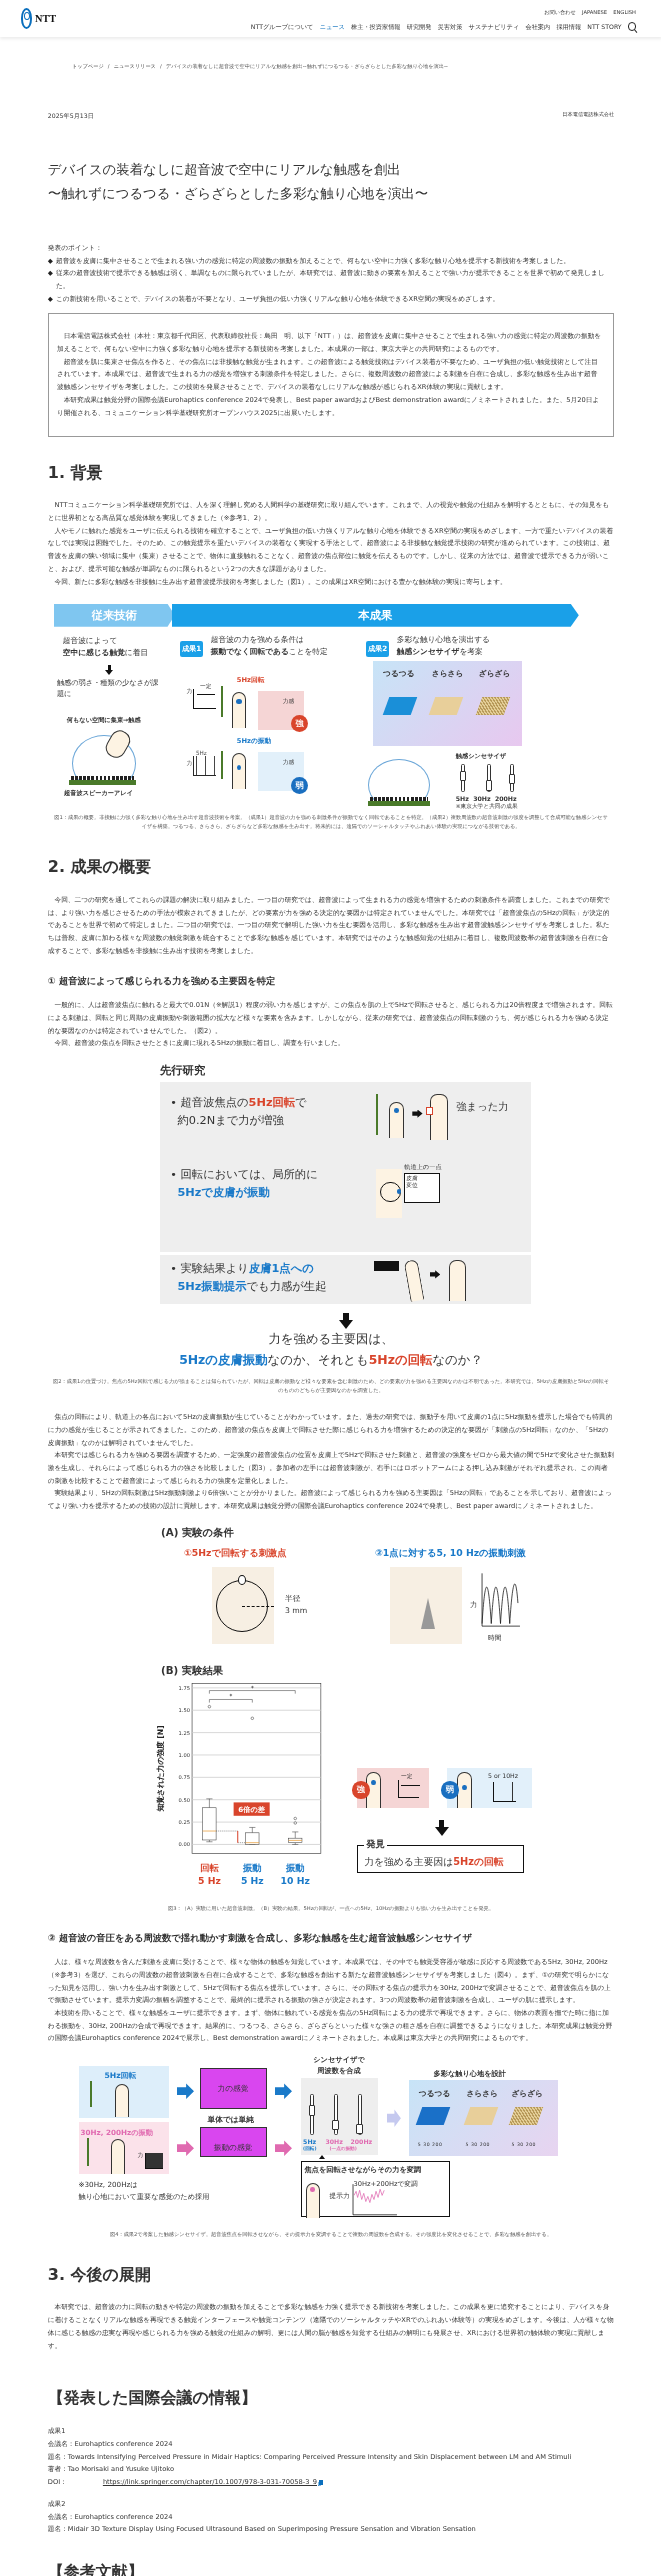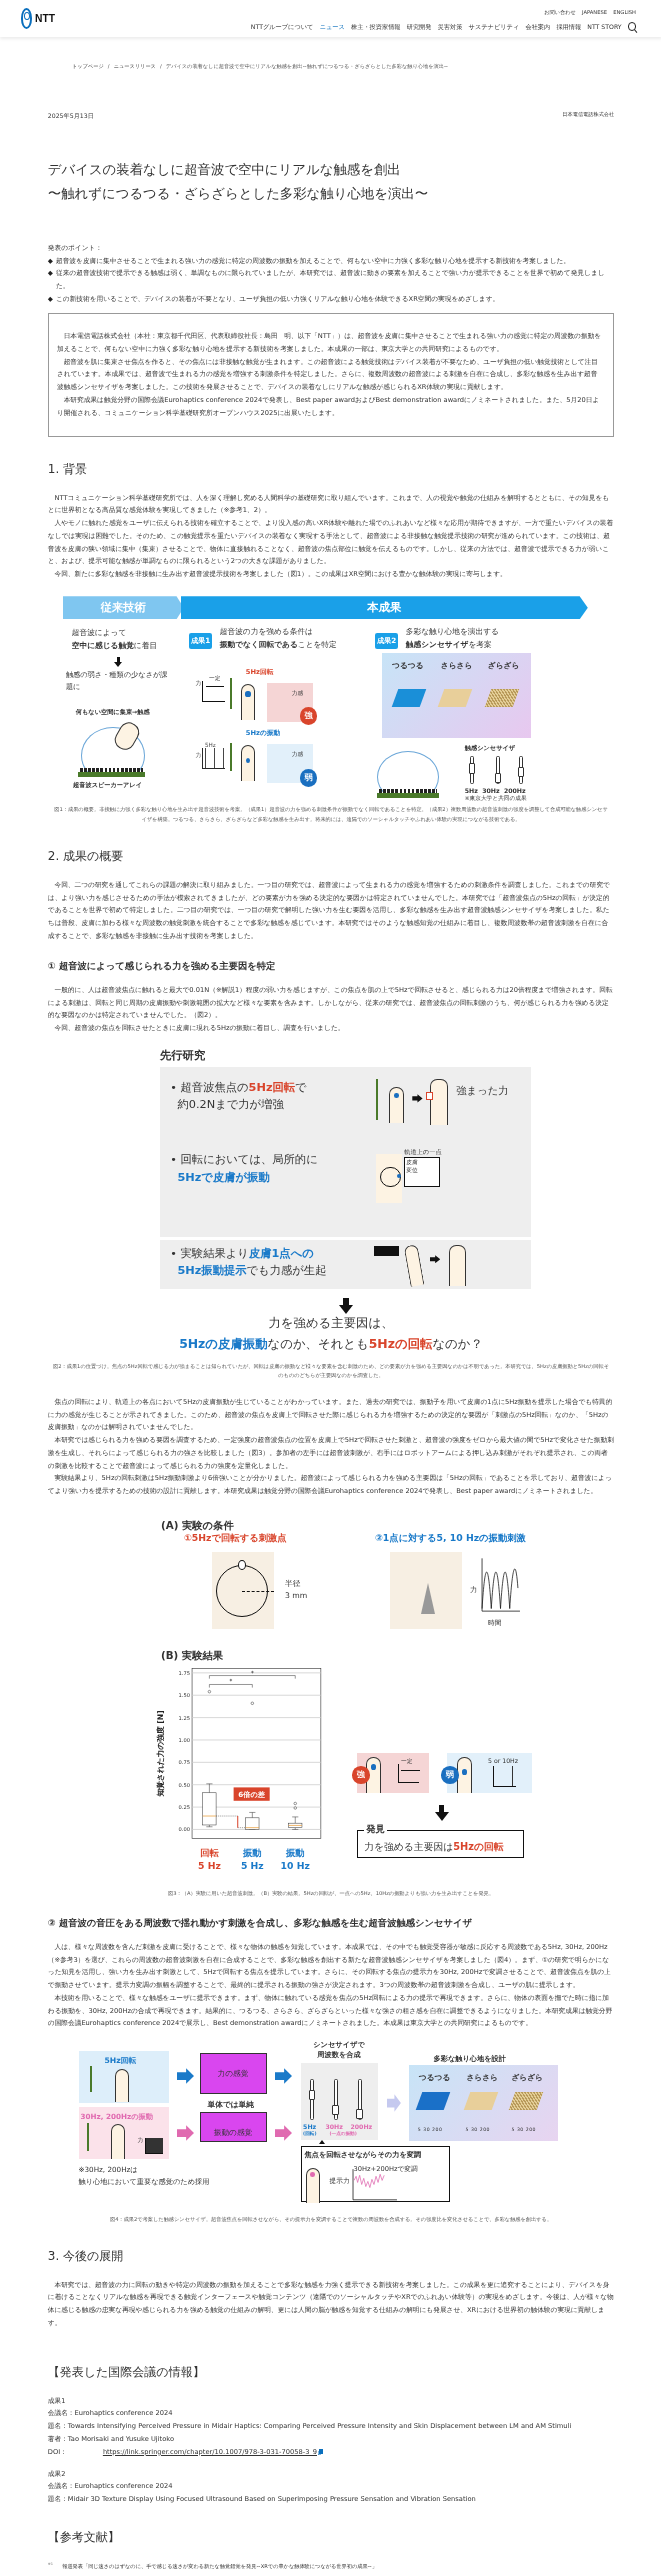--- a/index.html
+++ b/index.html
@@ -4,44 +4,44 @@
 <style>
   * { box-sizing: border-box; margin: 0; padding: 0; }
   html, body { width: 662px; background: #fff; }
   body { font-family: "DejaVu Sans", "Liberation Sans", sans-serif; color: #333; font-size: 6.7px; line-height: 1.9; }
   a { color: #333; }
   
   .header { height: 37px; position: relative; box-shadow: 0 1.5px 3.1px rgba(0,0,0,0.08); background: #fff; }
   .logo { position: absolute; left: 20.6px; top: 8.2px; display: flex; align-items: center; gap: 3.1px; }
   .logo-mark { width: 11.3px; height: 20.6px; border: 2.6px solid #0a6fbd; border-radius: 50%; position: relative; }
   .logo-mark::after { content: ""; position: absolute; left: 1px; top: 1.5px; width: 4.1px; height: 6.2px; border: 1.5px solid #0a6fbd; border-radius: 50%; }
-  .logo-text { font-family: Liberation Sans, sans-serif; font-weight: bold; font-size: 10.3px; color: #111; }
+  .logo-text { font-family: Liberation Serif, serif; font-weight: bold; font-size: 10.3px; color: #111; }
   .utility { position: absolute; right: 26px; top: 8.2px; font-size: 5.2px; display: flex; gap: 6.2px; color: #333; }
   .gnav { position: absolute; right: 26px; top: 20.6px; display: flex; gap: 6.2px; font-size: 6.2px; align-items: center; }
   .gnav .active { color: #0a6fbd; }
   .search-icon { width: 8.2px; height: 8.2px; border: 1.3px solid #222; border-radius: 50%; position: relative; display: inline-block; }
   .search-icon::after { content: ""; position: absolute; width: 1.3px; height: 3.6px; background: #222; right: -1.5px; bottom: -3.1px; transform: rotate(-40deg); }
   .breadcrumb { padding: 0 72px; margin-top: 25px; font-size: 5.2px; color: #555; display: flex; gap: 4.1px; }
   .container { width: 587px; margin: 0 auto; padding: 0 10.3px; }
   .meta-row { display: flex; justify-content: space-between; margin-top: 38px; font-size: 6.2px; }
   .meta-row .company { font-size: 5.2px; }
   h1 { font-size: 13.4px; font-weight: normal; line-height: 1.8; margin-top: 36px; color: #333; }
   .points-label { margin-top: 36px; font-size: 6.7px; }
   .points { list-style: none; }
   .points li { padding-left: 8.2px; position: relative; }
   .points li::before { content: "◆"; position: absolute; left: 0; color: #222; }
   .summary-box { border: 0.5px solid #999; padding: 16.5px 9.3px 16.5px 8.2px; margin-top: 7.2px; }
   .summary-box p { text-indent: 1em; }
-  h2 { font-size: 12px; font-weight: normal; margin-top: 20.6px; margin-bottom: 11.3px; color: #333; }
+  h2 { font-size: 16px; font-weight: bold; margin-top: 20.6px; margin-bottom: 11.3px; color: #333; }
   h3 { font-size: 9.3px; font-weight: bold; margin-top: 14.4px; margin-bottom: 9.3px; }
   .body p { text-indent: 1em; }
   .figure { margin: 15.5px auto 5.2px; }
   .caption { font-size: 5.2px; color: #555; text-align: center; line-height: 1.8; margin-bottom: 15.5px; padding: 0 5.2px; }
   
-  .fig1 { width: 526px; height: 204px; position: relative; margin-left: 15px; }
+  .fig1 { width: 526px; height: 204px; position: relative; margin-left: 6px; }
   .band-prev { position: absolute; left: 0; top: 0; width: 121px; height: 23px; background: #7fc6f0; clip-path: polygon(0 0, 94% 0, 100% 50%, 94% 100%, 0 100%); color: #fff; font-weight: bold; font-size: 11.3px; text-align: center; line-height: 23px; }
   .band-now { position: absolute; left: 118px; top: 0; width: 407px; height: 23px; background: #1aa0e8; clip-path: polygon(0 0, 98% 0, 100% 50%, 98% 100%, 0 100%); color: #fff; font-weight: bold; font-size: 11.3px; text-align: center; line-height: 23px; }
   .fig-text { position: absolute; font-size: 7.7px; line-height: 1.6; color: #333; }
   .fig-text b { font-weight: bold; }
   .badge { position: absolute; background: #1aa0e8; color: #fff; font-weight: bold; padding: 1px 2.1px; border-radius: 2.1px; font-size: 7.2px; }
   .tex-panel { position: absolute; left: 319px; top: 57px; width: 149px; height: 85px; background: linear-gradient(135deg, #c7e4f7, #e8c8ef); }
   .tex-label { position: absolute; top: 6.2px; font-weight: bold; font-size: 7.7px; }
   .tex-swatch { position: absolute; top: 36px; width: 28px; height: 18px; transform: skewX(-20deg); }
   .hz-label { position: absolute; font-weight: bold; font-size: 6.7px; }
   .red-circle { position: absolute; width: 17.5px; height: 17.5px; border-radius: 50%; color: #fff; font-weight: bold; text-align: center; line-height: 17.5px; font-size: 8.2px; }
@@ -136,21 +136,21 @@
 
   <div class="summary-box">
     <p>日本電信電話株式会社（本社：東京都千代田区、代表取締役社長：島田　明、以下「NTT」）は、超音波を皮膚に集中させることで生まれる強い力の感覚に特定の周波数の振動を加えることで、何もない空中に力強く多彩な触り心地を提示する新技術を考案しました。本成果の一部は、東京大学との共同研究によるものです。</p>
     <p>超音波を肌に集束させ焦点を作ると、その焦点には非接触な触覚が生まれます。この超音波による触覚技術はデバイス装着が不要なため、ユーザ負担の低い触覚技術として注目されています。本成果では、超音波で生まれる力の感覚を増強する刺激条件を特定しました。さらに、複数周波数の超音波による刺激を自在に合成し、多彩な触感を生み出す超音波触感シンセサイザを考案しました。この技術を発展させることで、デバイスの装着なしにリアルな触感が感じられるXR体験の実現に貢献します。</p>
     <p>本研究成果は触覚分野の国際会議Eurohaptics conference 2024で発表し、Best paper awardおよびBest demonstration awardにノミネートされました。また、5月20日より開催される、コミュニケーション科学基礎研究所オープンハウス2025に出展いたします。</p>
   </div>
 
   <section class="body">
     <h2>1. 背景</h2>
     <p>NTTコミュニケーション科学基礎研究所では、人を深く理解し究める人間科学の基礎研究に取り組んでいます。これまで、人の視覚や触覚の仕組みを解明するとともに、その知見をもとに世界初となる高品質な感覚体験を実現してきました（※参考1、2）。</p>
-    <p>人やモノに触れた感覚をユーザに伝えられる技術を確立することで、より没入感の高いXR体験や離れた場でのふれあいなど様々な応用が期待できますが、一方で重たいデバイスの装着なしでは実現は困難でした。そのため、この触覚提示を重たいデバイスの装着なく実現する手法として、超音波による非接触な触覚提示技術の研究が進められています。この技術は、超音波を皮膚の狭い領域に集中（集束）させることで、物体に直接触れることなく、超音波の焦点部位に触覚を伝えるものです。しかし、従来の方法では、超音波で提示できる力が弱いこと、および、提示可能な触感が単調なものに限られるという2つの大きな課題がありました。</p>
+    <p>人やモノに触れた感覚をユーザに伝えられる技術を確立することで、ユーザ負担の低い力強くリアルな触り心地を体験できるXR空間の実現をめざします、一方で重たいデバイスの装着なしでは実現は困難でした。そのため、この触覚提示を重たいデバイスの装着なく実現する手法として、超音波による非接触な触覚提示技術の研究が進められています。この技術は、超音波を皮膚の狭い領域に集中（集束）させることで、物体に直接触れることなく、超音波の焦点部位に触覚を伝えるものです。しかし、従来の方法では、超音波で提示できる力が弱いこと、および、提示可能な触感が単調なものに限られるという2つの大きな課題がありました。</p>
     <p>今回、新たに多彩な触感を非接触に生み出す超音波提示技術を考案しました（図1）。この成果はXR空間における豊かな触体験の実現に寄与します。</p>
   </section>
 
   <div class="figure fig1">
     <div class="band-prev">従来技術</div>
     <div class="band-now">本成果</div>
 
     <div class="fig-text" style="left:9px;top:31px;width:113px;">
       <span>超音波によって</span><br>
       <b>空中に感じる触覚</b><span>に着目</span>
@@ -281,21 +281,21 @@
   </div>
   <p class="caption" style="margin-top:7.2px;">図2：成果1の位置づけ。焦点の5Hz回転で感じる力が強まることは知られていたが、回転は皮膚の振動など様々な要素を含む刺激のため、どの要素が力を強める主要因なのかは不明であった。本研究では、5Hzの皮膚振動と5Hzの回転そのもののどちらが主要因なのかを調査した。</p>
 
   <section class="body">
     <p>焦点の回転により、軌道上の各点において5Hzの皮膚振動が生じていることがわかっています。また、過去の研究では、振動子を用いて皮膚の1点に5Hz振動を提示した場合でも特異的に力の感覚が生じることが示されてきました。このため、超音波の焦点を皮膚上で回転させた際に感じられる力を増強するための決定的な要因が「刺激点の5Hz回転」なのか、「5Hzの皮膚振動」なのかは解明されていませんでした。</p>
     <p>本研究では感じられる力を強める要因を調査するため、一定強度の超音波焦点の位置を皮膚上で5Hzで回転させた刺激と、超音波の強度をゼロから最大値の間で5Hzで変化させた振動刺激を生成し、それらによって感じられる力の強さを比較しました（図3）。参加者の左手には超音波刺激が、右手にはロボットアームによる押し込み刺激がそれぞれ提示され、この両者の刺激を比較することで超音波によって感じられる力の強度を定量化しました。</p>
     <p>実験結果より、5Hzの回転刺激は5Hz振動刺激より6倍強いことが分かりました。超音波によって感じられる力を強める主要因は「5Hzの回転」であることを示しており、超音波によってより強い力を提示するための技術の設計に貢献します。本研究成果は触覚分野の国際会議Eurohaptics conference 2024で発表し、Best paper awardにノミネートされました。</p>
   </section>
 
   <div class="fig3">
-    <div class="title" style="left:31px;top:8px;">(A) 実験の条件</div>
+    <div class="title" style="left:31px;top:0;">(A) 実験の条件</div>
     <div style="position:absolute;left:54px;top:20.6px;font-size:9.3px;" class="c-red">①5Hzで回転する刺激点</div>
     <div style="position:absolute;left:245px;top:20.6px;font-size:9.3px;" class="c-blue">②1点に対する5, 10 Hzの振動刺激</div>
     <div style="position:absolute;left:82px;top:44px;width:62px;height:77px;background:#f7efe3;">
       <div style="position:absolute;left:4.1px;top:13px;width:52px;height:52px;border:1px solid #111;border-radius:50%;"></div>
       <div style="position:absolute;left:26px;top:7.7px;width:8.2px;height:10.3px;border:1px solid #111;border-radius:50%;background:#fff;"></div>
       <div style="position:absolute;left:30px;top:39px;width:32px;border-top:0.8px dashed #111;"></div>
     </div>
     <div style="position:absolute;left:155px;top:70px;font-size:7.7px;line-height:1.5;"><span>半径</span><br><span>3 mm</span></div>
     <div style="position:absolute;left:260px;top:44px;width:72px;height:77px;background:#f7efe3;">
       <div style="position:absolute;left:31px;top:31px;width:0;height:0;border-left:7.2px solid transparent;border-right:7.2px solid transparent;border-bottom:31px solid #999;"></div>

